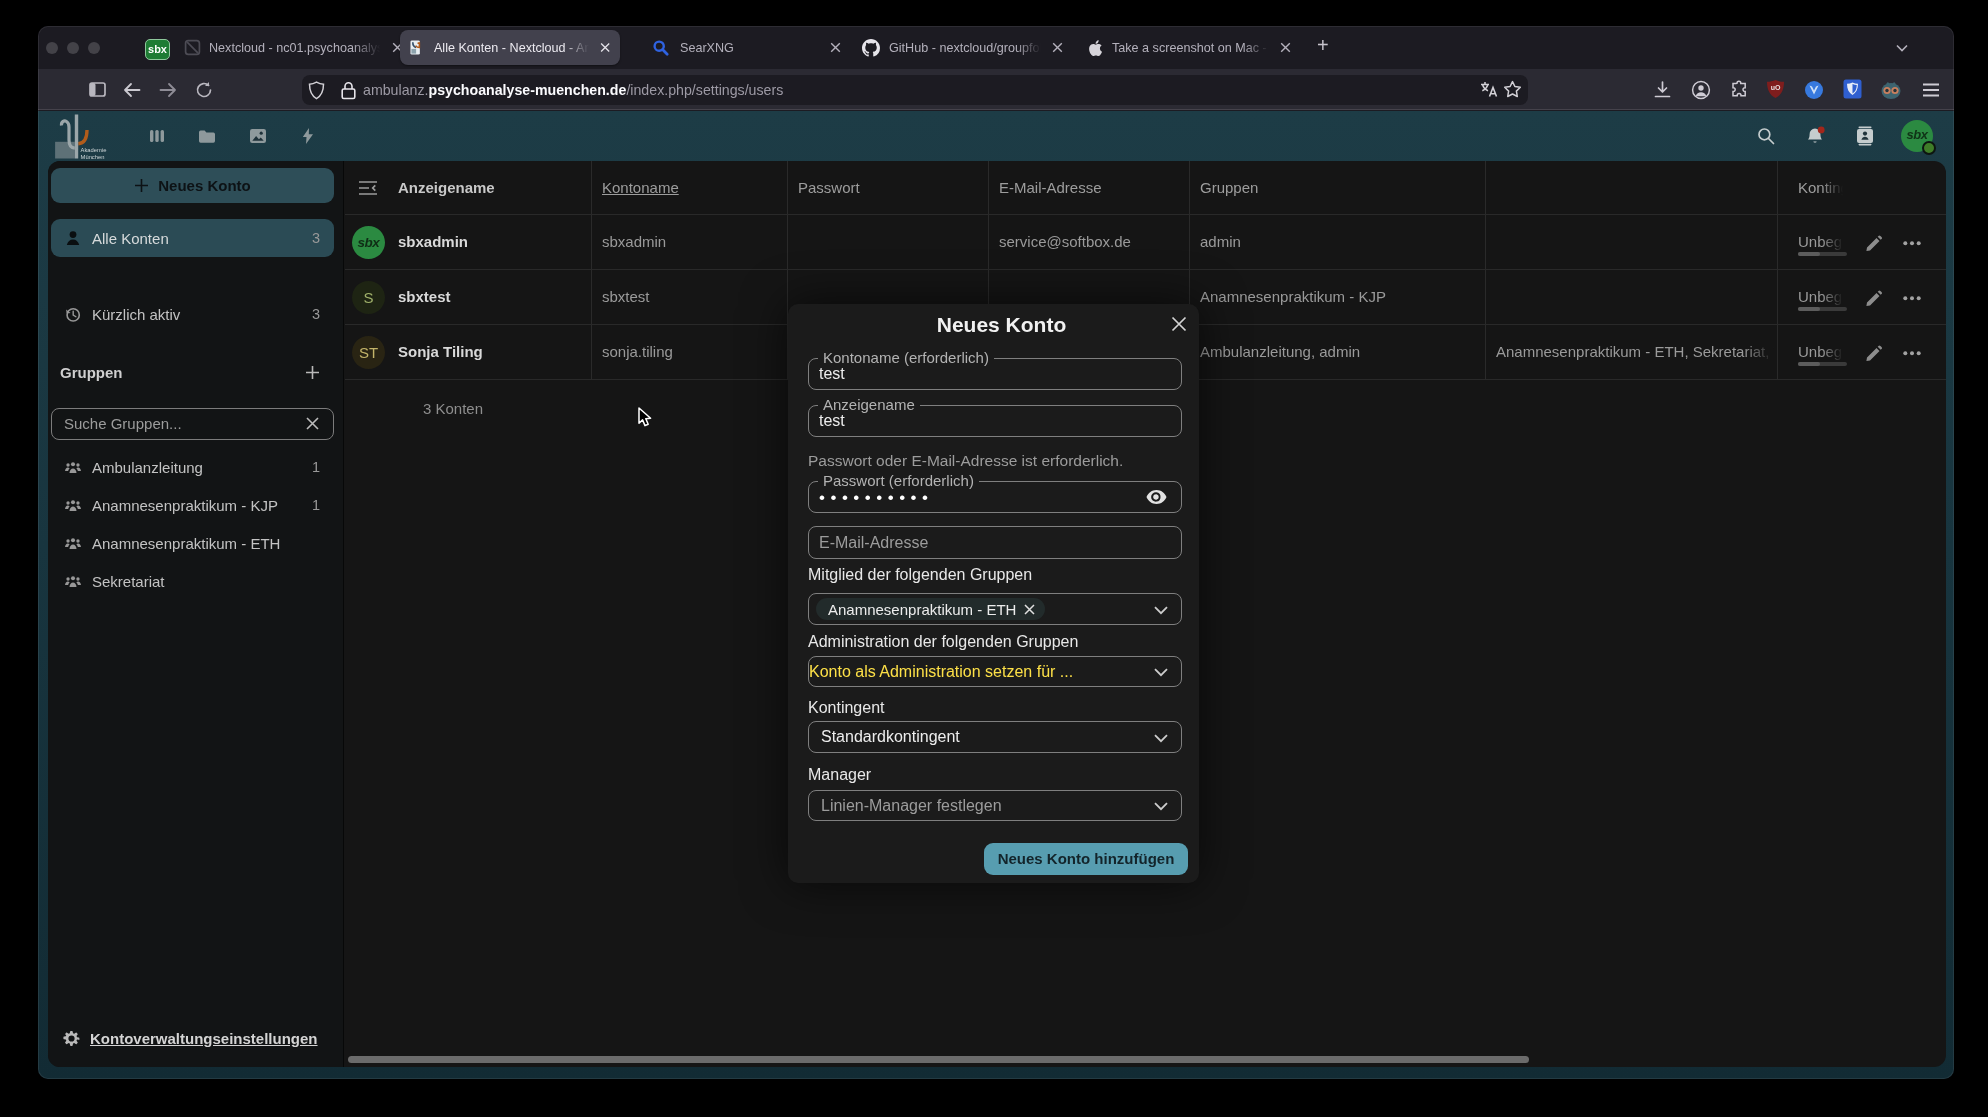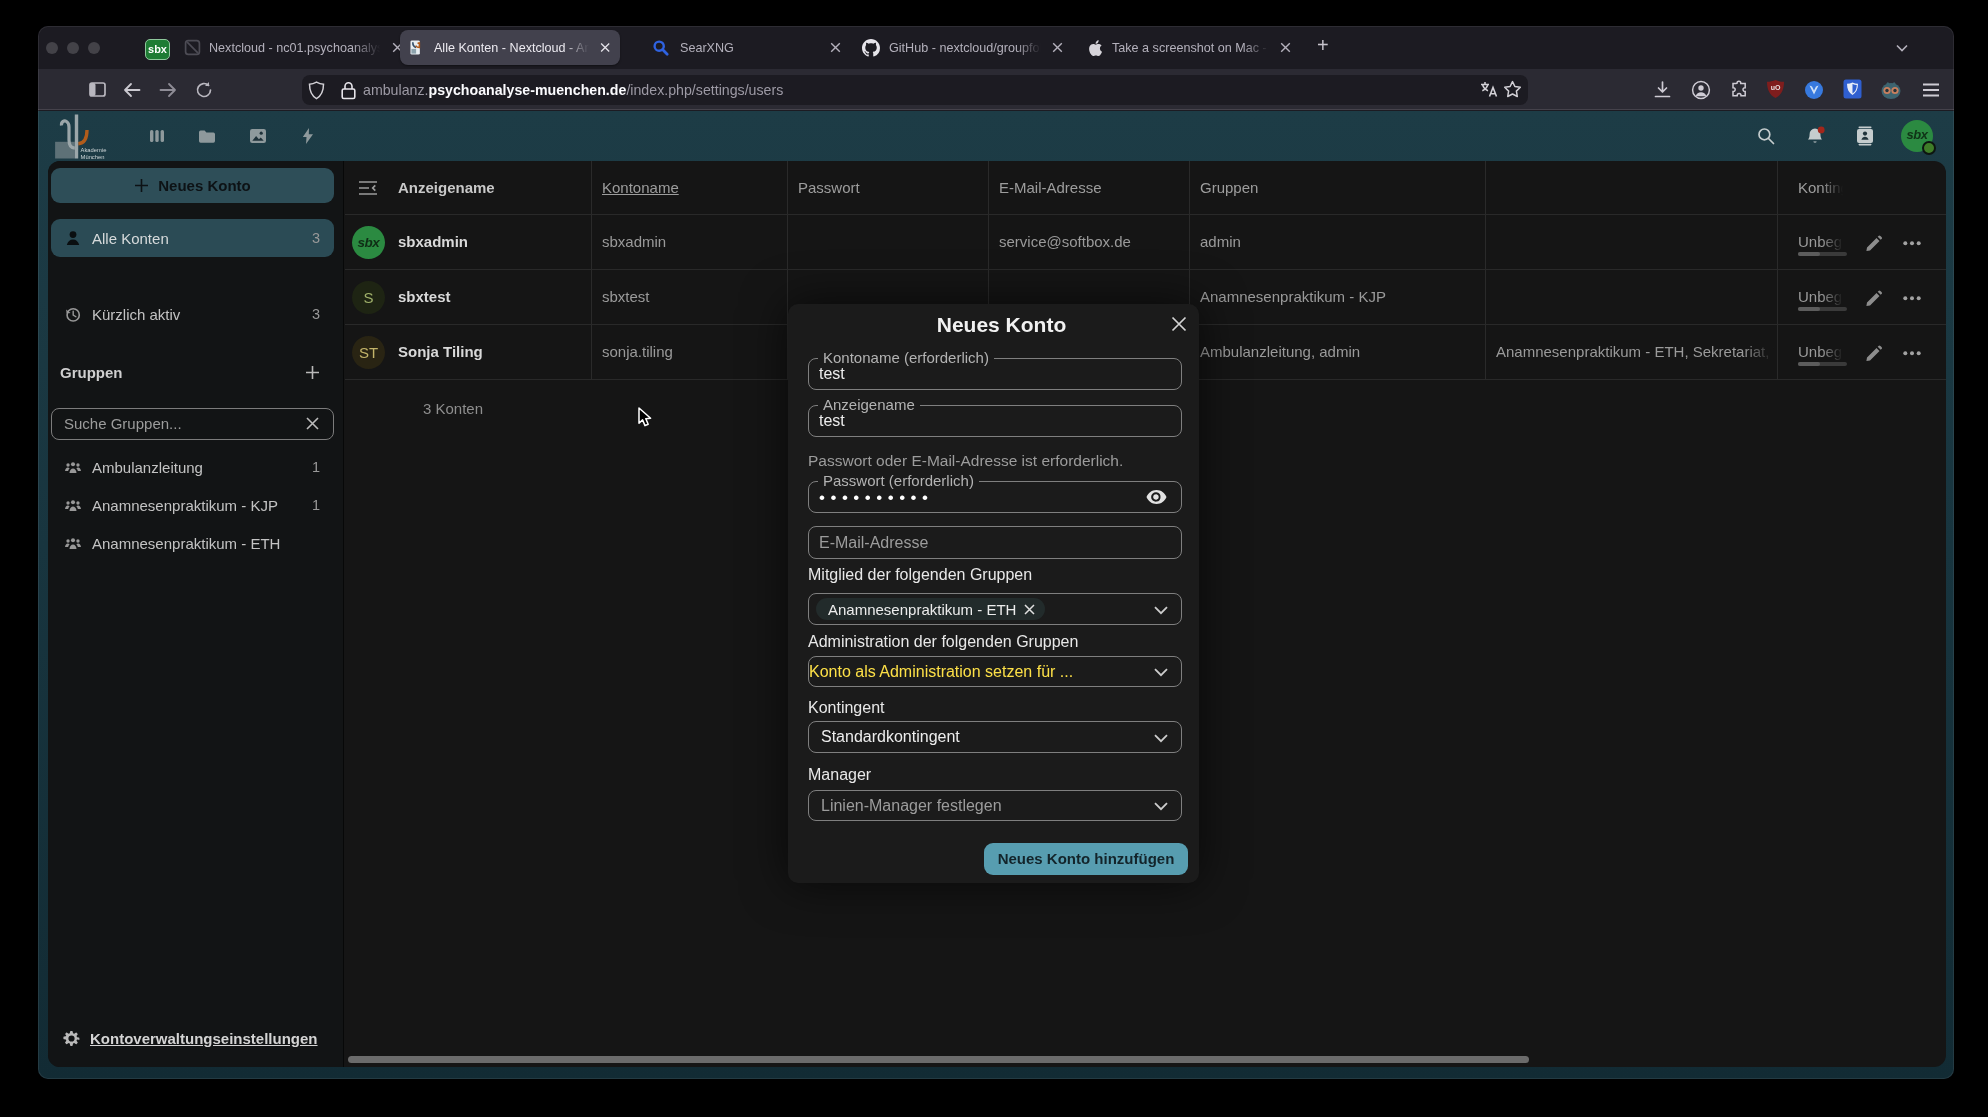--- a/index.html
+++ b/index.html
@@ -311,20 +311,30 @@
         <div class="navitem" style="top:363px;"><span class="nicon">
               <svg class="ic" width="19" height="13" viewBox="0 0 19 13">
                 <circle cx="9.5" cy="2.6" r="2.4" fill="currentColor"></circle>
                 <circle cx="3.6" cy="3.6" r="2" fill="currentColor"></circle>
                 <circle cx="15.4" cy="3.6" r="2" fill="currentColor"></circle>
                 <path d="M5.3 13c.4-3.4 2-5.3 4.2-5.3s3.8 1.9 4.2 5.3z" fill="currentColor"></path>
                 <path d="M0 10.6C.4 8 1.6 6.4 3.4 6.4c.8 0 1.5.3 2.1.9-.9 1-1.5 2.1-1.8 3.3z" fill="currentColor"></path>
                 <path d="M19 10.6c-.4-2.6-1.6-4.2-3.4-4.2-.8 0-1.5.3-2.1.9.9 1 1.5 2.1 1.8 3.3z" fill="currentColor"></path>
               </svg>
             </span>Anamnesenpraktikum - ETH</div>
+        <div class="navitem" style="top:401px;"><span class="nicon">
+              <svg class="ic" width="19" height="13" viewBox="0 0 19 13">
+                <circle cx="9.5" cy="2.6" r="2.4" fill="currentColor"></circle>
+                <circle cx="3.6" cy="3.6" r="2" fill="currentColor"></circle>
+                <circle cx="15.4" cy="3.6" r="2" fill="currentColor"></circle>
+                <path d="M5.3 13c.4-3.4 2-5.3 4.2-5.3s3.8 1.9 4.2 5.3z" fill="currentColor"></path>
+                <path d="M0 10.6C.4 8 1.6 6.4 3.4 6.4c.8 0 1.5.3 2.1.9-.9 1-1.5 2.1-1.8 3.3z" fill="currentColor"></path>
+                <path d="M19 10.6c-.4-2.6-1.6-4.2-3.4-4.2-.8 0-1.5.3-2.1.9.9 1 1.5 2.1 1.8 3.3z" fill="currentColor"></path>
+              </svg>
+            </span>Sekretariat</div>
         <div class="footitem" style="top:855px;">
           <svg class="ic" width="17" height="17" viewBox="0 0 17 17" style="margin:0 10px 0 12px;">
               <path fill="#b9b9b9" d="M8.5 5.4a3.1 3.1 0 1 0 0 6.2 3.1 3.1 0 0 0 0-6.2zm7.3 4.4l-1.8-.3a5.6 5.6 0 0 1-.5 1.2l1.1 1.5c.2.3.2.6-.1.9l-.9.9c-.3.3-.6.3-.9.1l-1.5-1.1a5.6 5.6 0 0 1-1.2.5l-.3 1.8c0 .4-.3.6-.7.6h-1.2c-.4 0-.6-.2-.7-.6l-.3-1.8a5.6 5.6 0 0 1-1.2-.5l-1.5 1.1c-.3.2-.6.2-.9-.1l-.9-.9c-.3-.3-.3-.6-.1-.9l1.1-1.5a5.6 5.6 0 0 1-.5-1.2l-1.8-.3c-.4 0-.6-.3-.6-.7v-1.2c0-.4.2-.6.6-.7l1.8-.3a5.6 5.6 0 0 1 .5-1.2L2.2 4.6c-.2-.3-.2-.6.1-.9l.9-.9c.3-.3.6-.3.9-.1l1.5 1.1a5.6 5.6 0 0 1 1.2-.5l.3-1.8c0-.4.3-.6.7-.6H9c.4 0 .6.2.7.6l.3 1.8a5.6 5.6 0 0 1 1.2.5l1.5-1.1c.3-.2.6-.2.9.1l.9.9c.3.3.3.6.1.9l-1.1 1.5a5.6 5.6 0 0 1 .5 1.2l1.8.3c.4 0 .6.3.6.7v1.2c0 .4-.2.6-.6.7z"></path>
             </svg>
           Kontoverwaltungseinstellungen
         </div>
       </div>
       <div class="main" id="main">
 
         <div class="vline" style="left:246px"></div>

